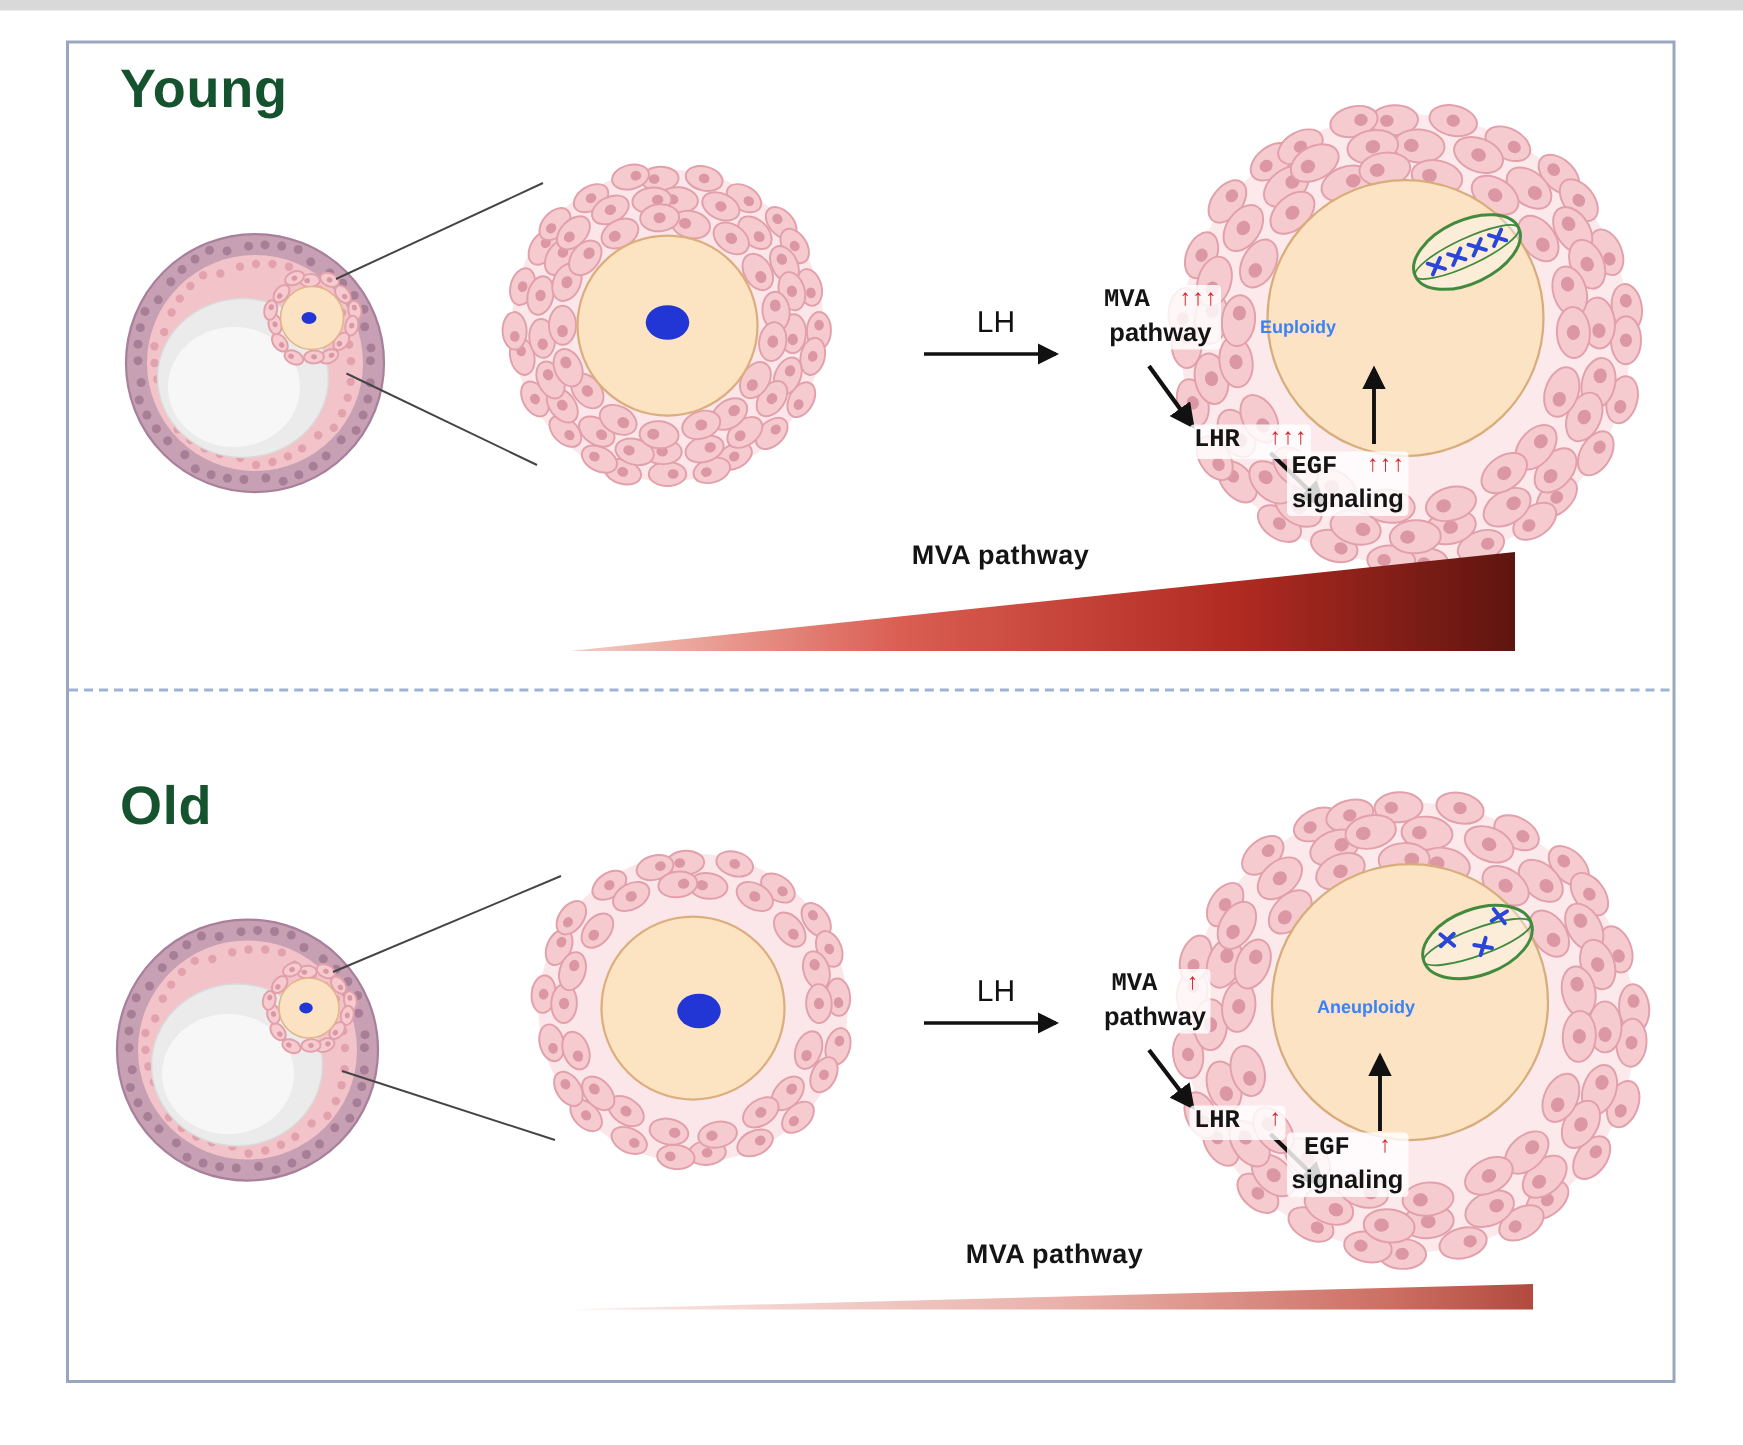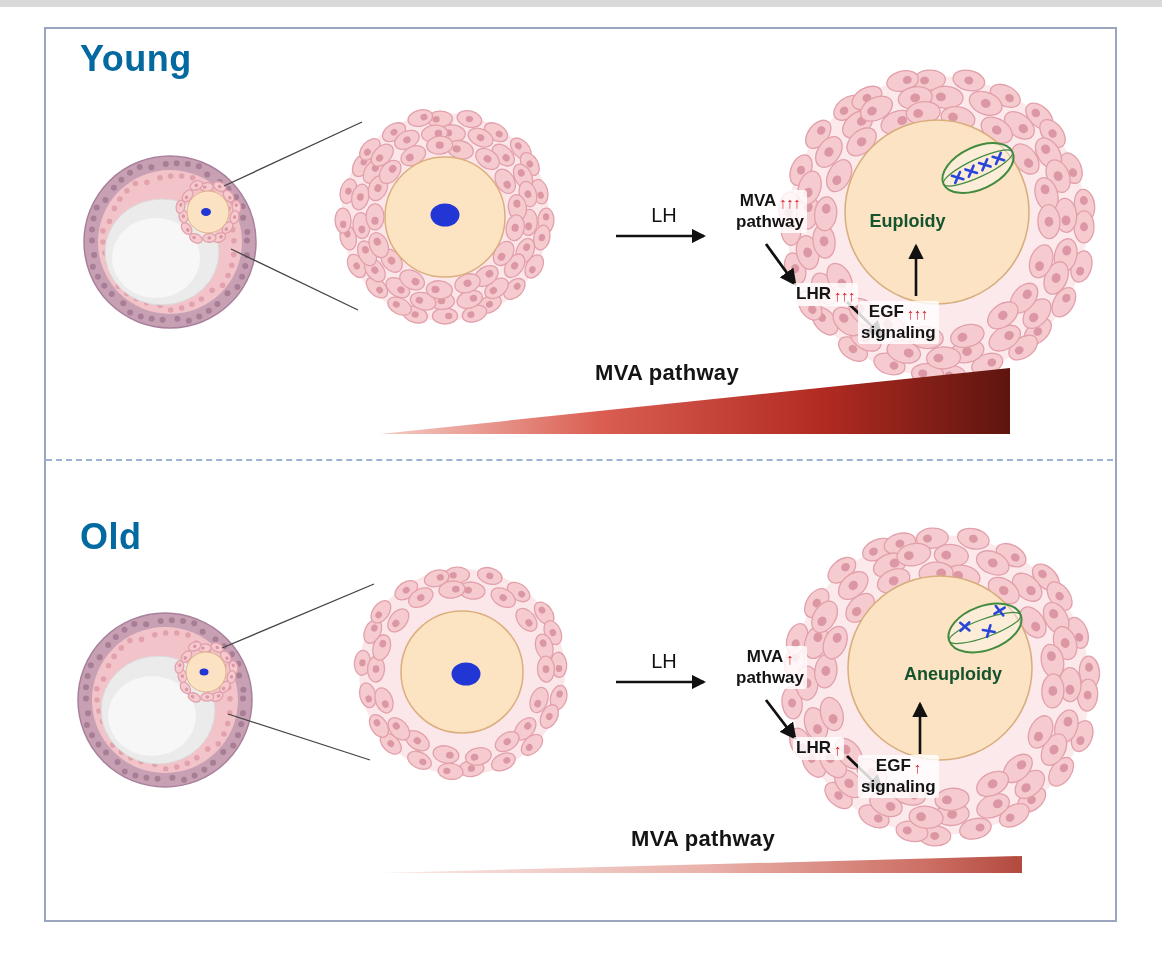--- a/index.html
+++ b/index.html
@@ -6,31 +6,31 @@
   body{
     width:1162px;height:963px;background:#ffffff;position:relative;overflow:hidden;
     font-family:"Liberation Sans",sans-serif;color:#111;
   }
   .abs{position:absolute;}
   .topstrip{left:0;top:0;width:1162px;height:7px;background:#d9d9d9;}
   .frame{left:44px;top:27px;width:1069px;height:891px;border:2px solid #9aa6c0;background:transparent;}
   .divider{left:46px;top:459px;width:1067px;border-top:2px dashed #9db3d4;height:0;}
   svg.art{left:0;top:0;width:1162px;height:963px;pointer-events:none;}
   .panel{left:0;top:0;width:1162px;height:963px;pointer-events:none;}
-  .title{font-size:36px;font-weight:bold;letter-spacing:.5px;color:#0369a1;}
+  .title{font-size:36px;font-weight:bold;letter-spacing:.5px;color:#14532d;}
   .lh{font-size:20px;text-align:center;color:#111;}
   .dlabel{
     display:flex;flex-direction:column;align-items:center;
     font-size:17px;font-weight:bold;line-height:1.22;color:#141414;
     background:rgba(255,255,255,.82);padding:1px 3px;border-radius:3px;
   }
-  .lrow{display:flex;align-items:flex-end;justify-content:center;gap:3px;}
+  .lrow{display:flex;align-items:flex-start;justify-content:center;gap:19px;font-family:Liberation Mono, monospace;}
   .red-arrows{color:#d6232a;font-size:15px;font-weight:bold;line-height:1.15;letter-spacing:-.5px;}
-  .ploidy{font-size:18px;font-weight:bold;text-align:center;color:#14532d;}
-  .wedgelabel{font-size:22px;font-weight:bold;text-align:center;color:#141414;letter-spacing:.3px;}
+  .ploidy{font-size:12px;font-weight:bold;text-align:left;color:#3b82f6;}
+  .wedgelabel{font-size:18px;font-weight:bold;text-align:center;color:#141414;letter-spacing:.3px;}
 </style>
 </head>
 <body>
 
 <div class="abs topstrip"></div>
 <div class="abs frame"></div>
 <div class="abs divider"></div>
 
 <svg class="abs art" viewBox="0 0 1162 963">
   <defs>

